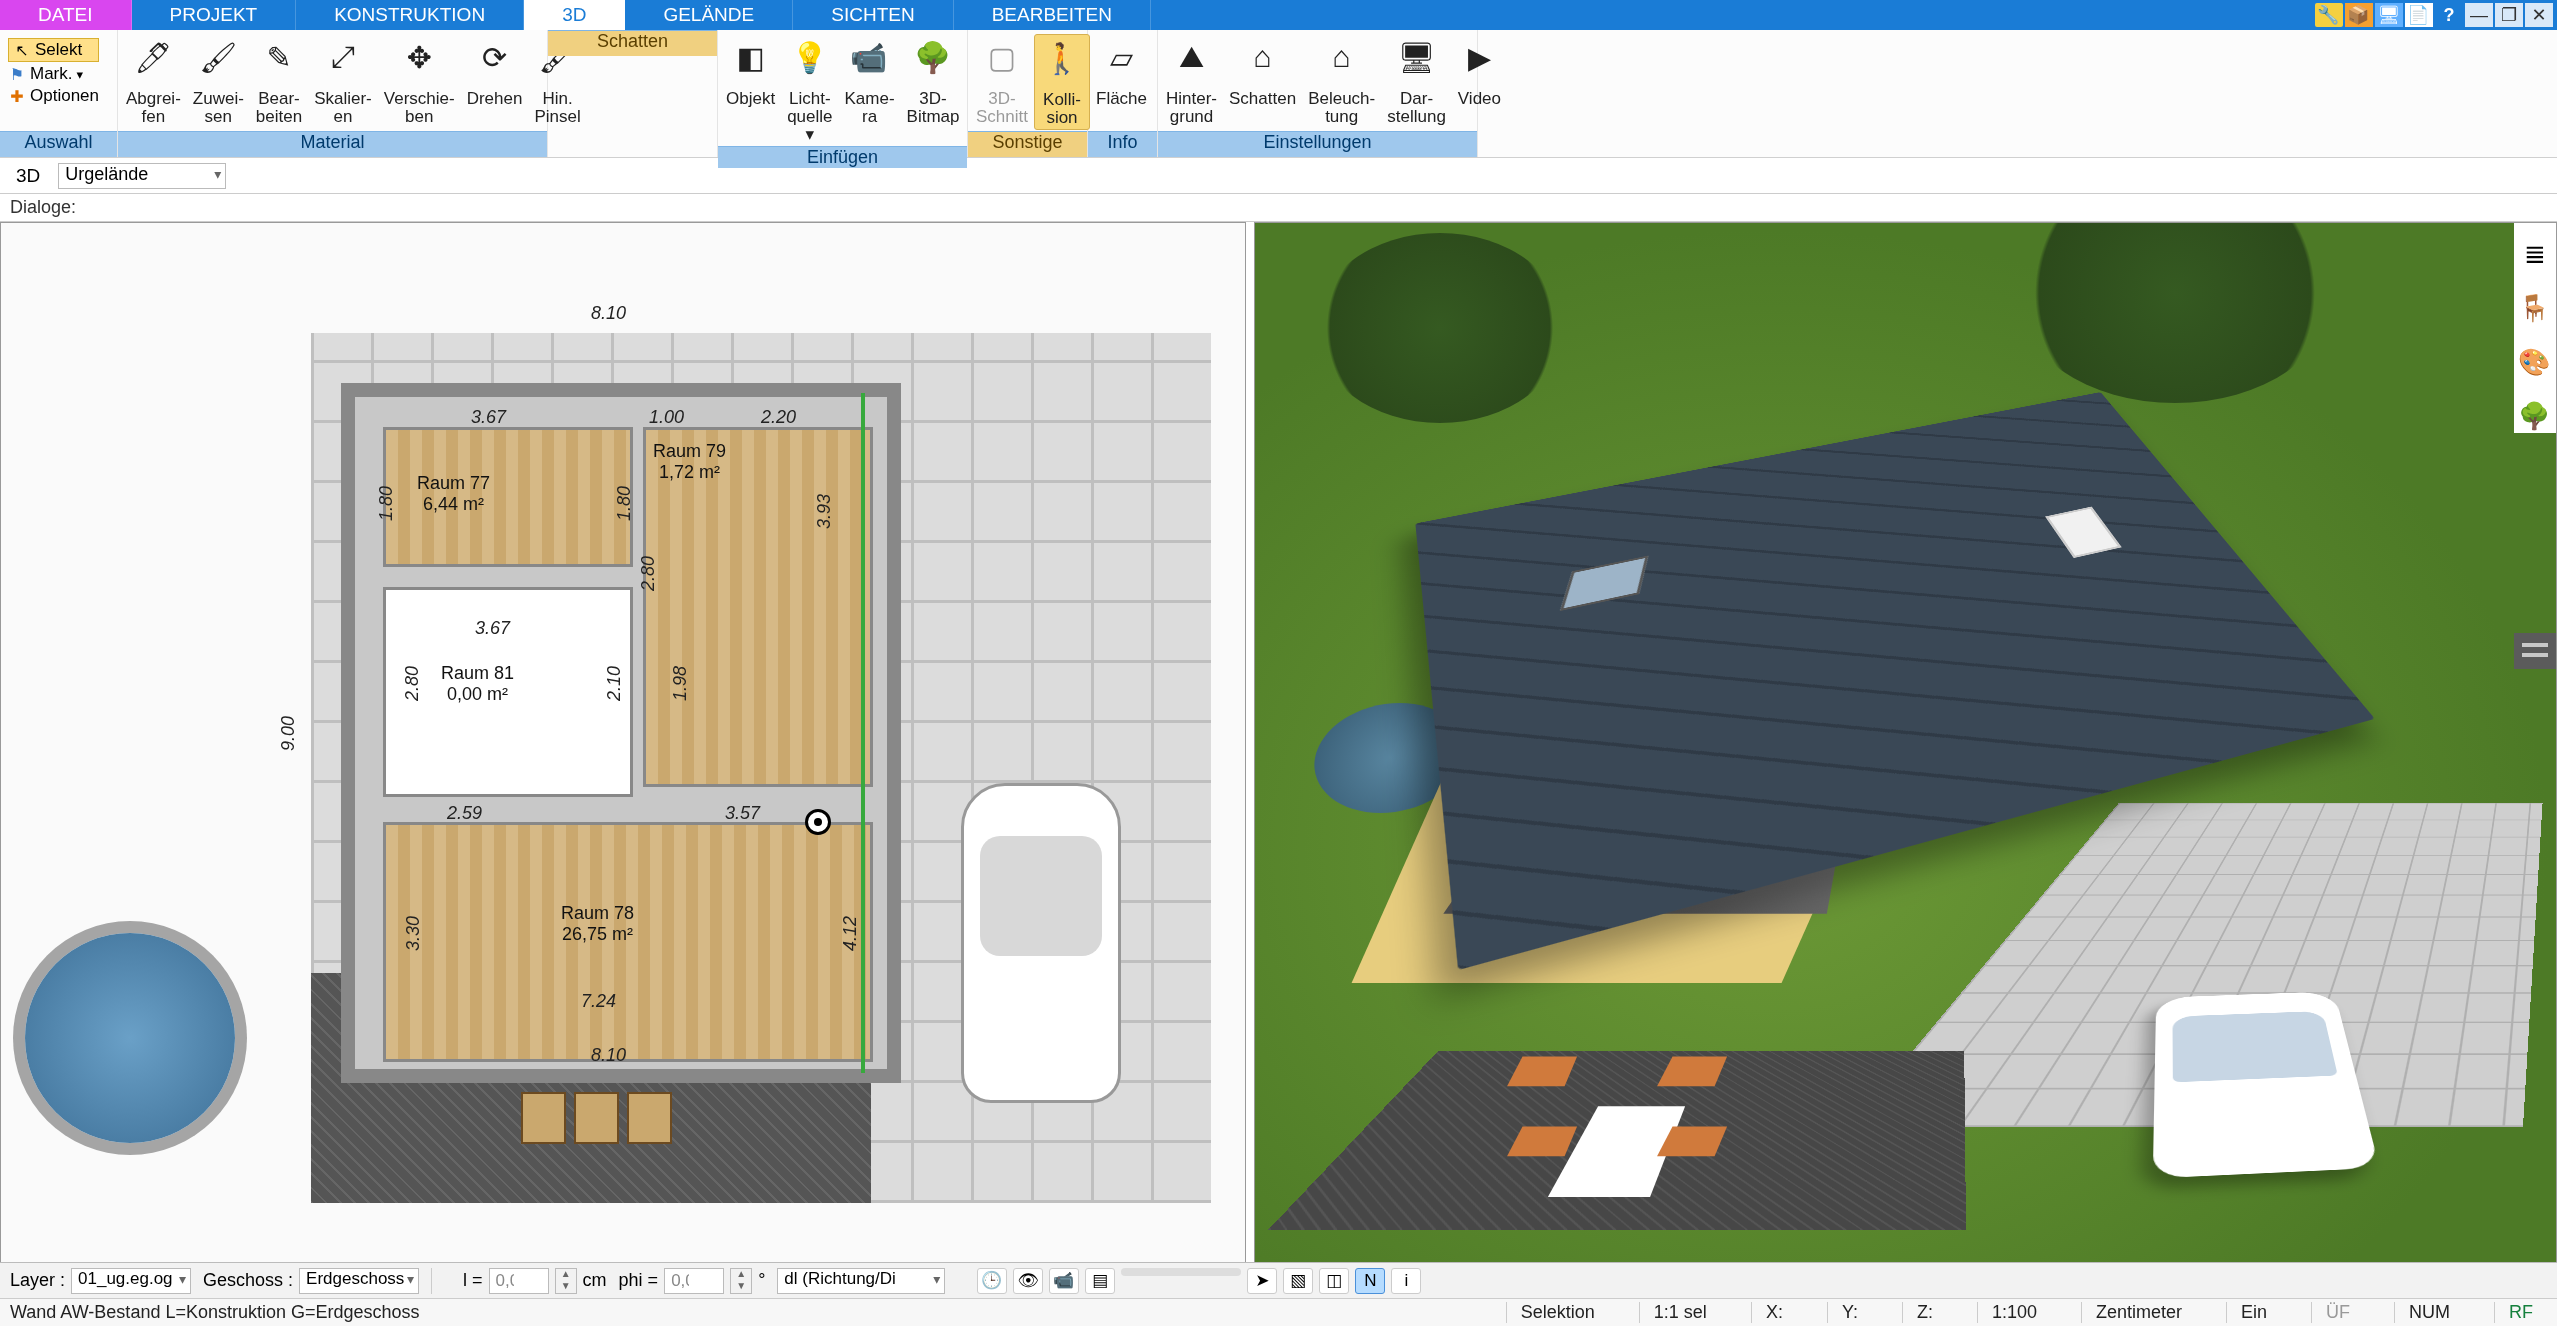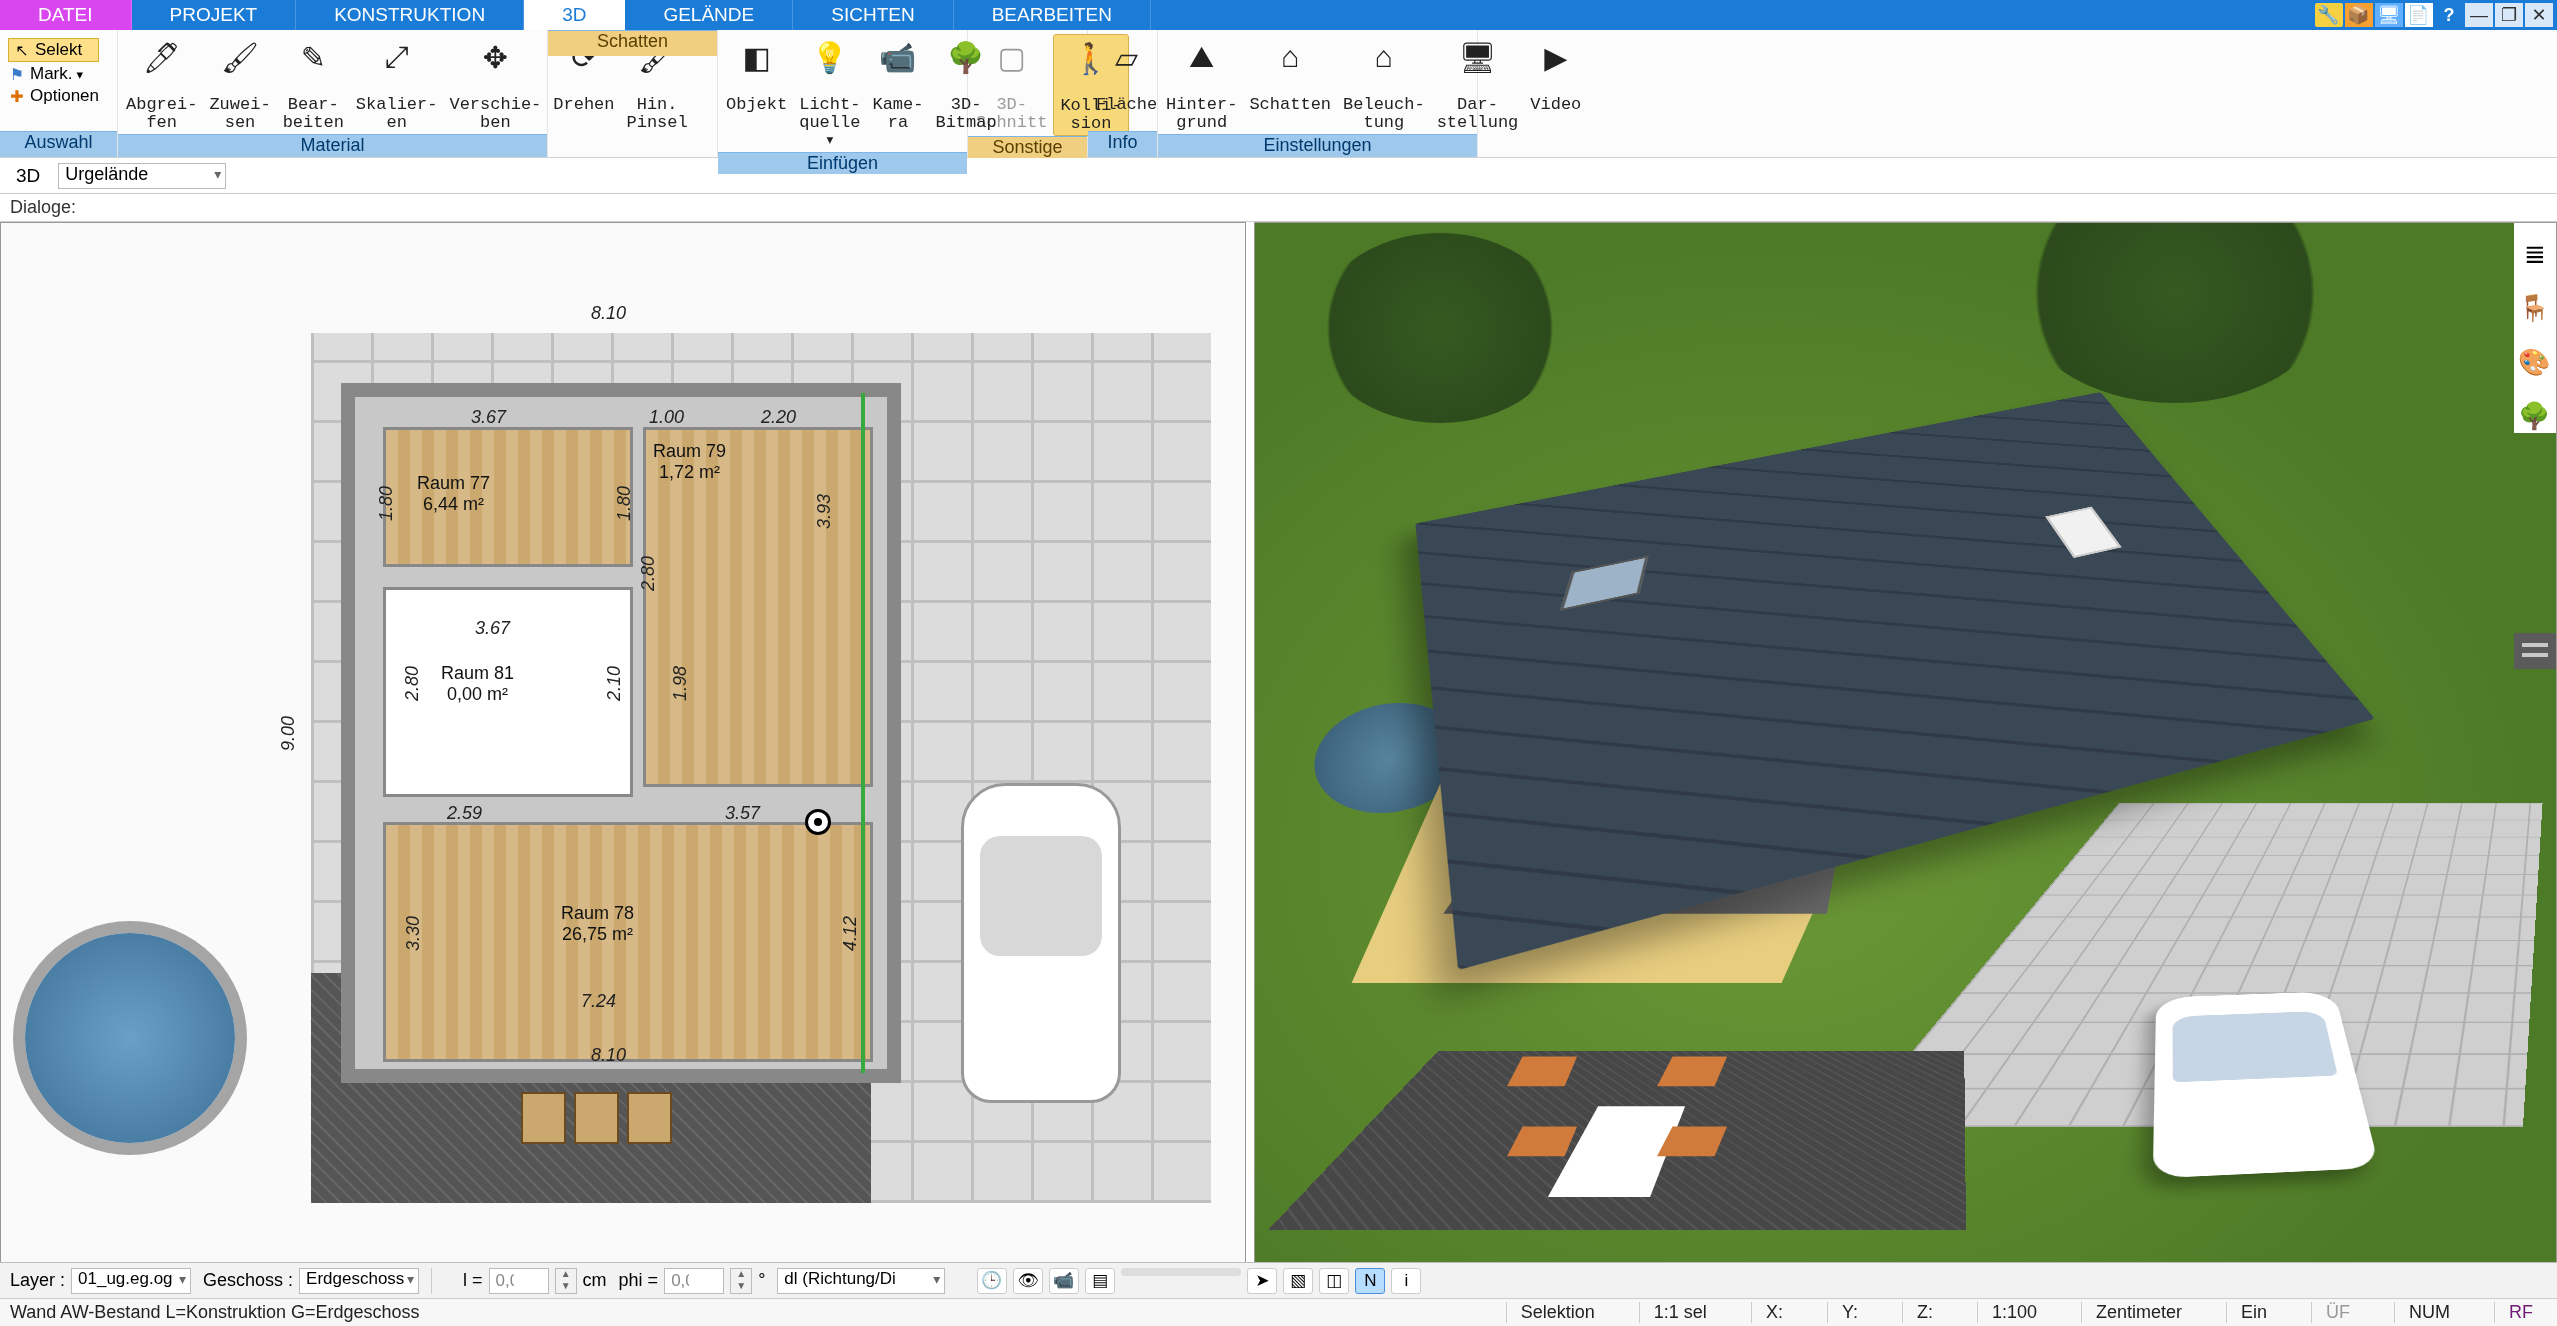--- a/index.html
+++ b/index.html
@@ -19,21 +19,21 @@
 .menubar .win-icons .win { background:#d8e8f8; color:#333; }
 
 
 .ribbon { height: 128px; background: #fcfcfc; border-bottom: 1px solid #d0d0d0; display: flex; }
 .group { border-right: 1px solid #e4e4e4; display: flex; flex-direction: column; }
 .group .items { flex: 1; display: flex; align-items: flex-start; padding: 4px 2px 0; }
 .group .caption { height: 26px; background: #9fc8ed; text-align: center; font-size: 18px; color: #003a6c; border-top:1px solid #7fb5e6; }
 .group.active .caption { background:#f0d080; color:#5a3f00;}
 .item { display: flex; flex-direction: column; align-items: center; padding: 2px 6px; font-size: 17px; color:#222; cursor:pointer; }
 .item .icon { width: 42px; height: 42px; display:flex; align-items:center; justify-content:center; font-size:30px; }
-.item .lbl { text-align:center; line-height:1.05; margin-top:18px;font-family:Liberation Mono, monospace;}
+.item .lbl { text-align:center; line-height:1.05; margin-top:12px;}
 .item.sel { background: #f8d97a; border:1px solid #d6b050; border-radius:3px; }
 .item.disabled { opacity:.45; }
 .side-col { display:flex; flex-direction:column; gap:2px; padding:4px 6px; font-size:17px; }
 .side-col .row { display:flex; align-items:center; gap:4px; cursor:pointer; }
 .side-col .mini-ico { width:18px; height:18px; display:inline-flex; align-items:center; justify-content:center; font-size:16px; }
 
 
 .subbar { height: 36px; background:#fff; border-bottom:1px solid #ccc; display:flex; align-items:center; padding:0 8px; gap:10px; font-size:19px;}
 .subbar .btn { padding:2px 8px; }
 .subbar select, .subbar .sel-like { height:26px; border:1px solid #bbb; background:#fff; padding:0 20px 0 6px; font-size:18px; position:relative; }
@@ -443,14 +443,14 @@
   <span class="cell">Selektion</span>
   <span class="cell">1:1 sel</span>
   <span class="cell">X:</span>
   <span class="cell">Y:</span>
   <span class="cell">Z:</span>
   <span class="cell">1:100</span>
   <span class="cell">Zentimeter</span>
   <span class="cell">Ein</span>
   <span class="cell" style="color:#999">ÜF</span>
   <span class="cell">NUM</span>
-  <span class="cell" style="color:#701a75">RF</span>
+  <span class="cell" style="color:#15803d">RF</span>
 </div>
 
 </body></html>

